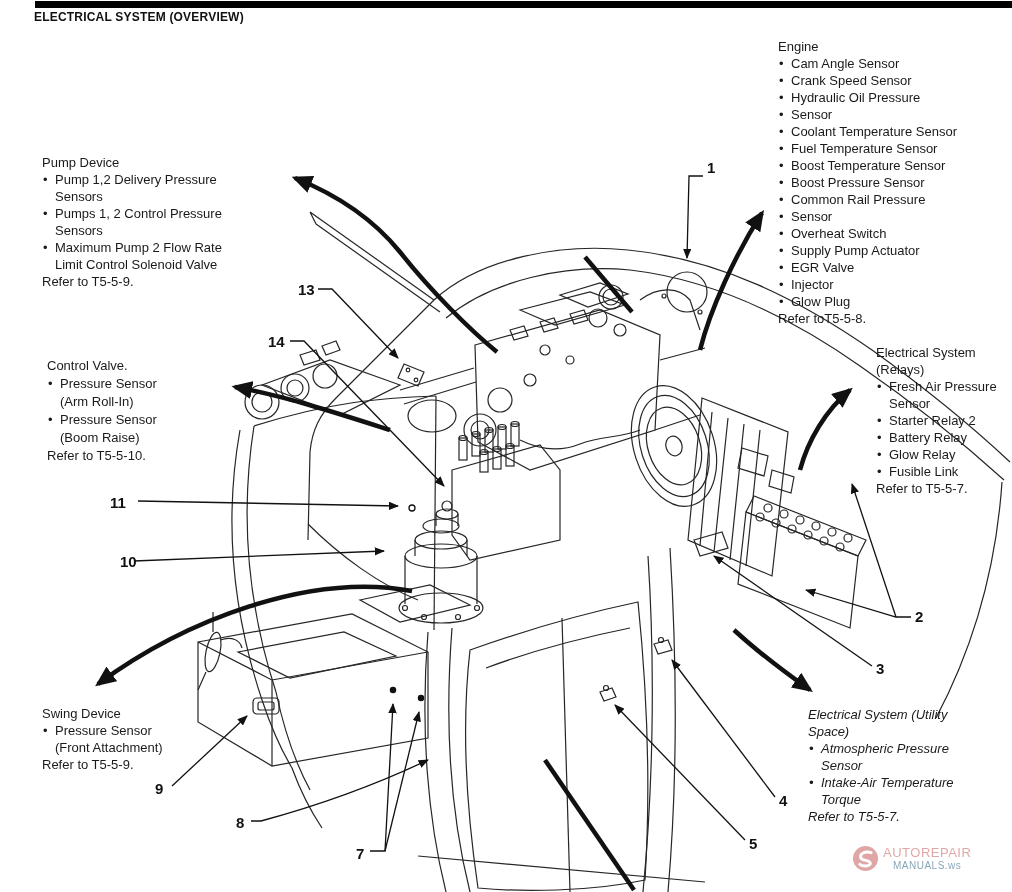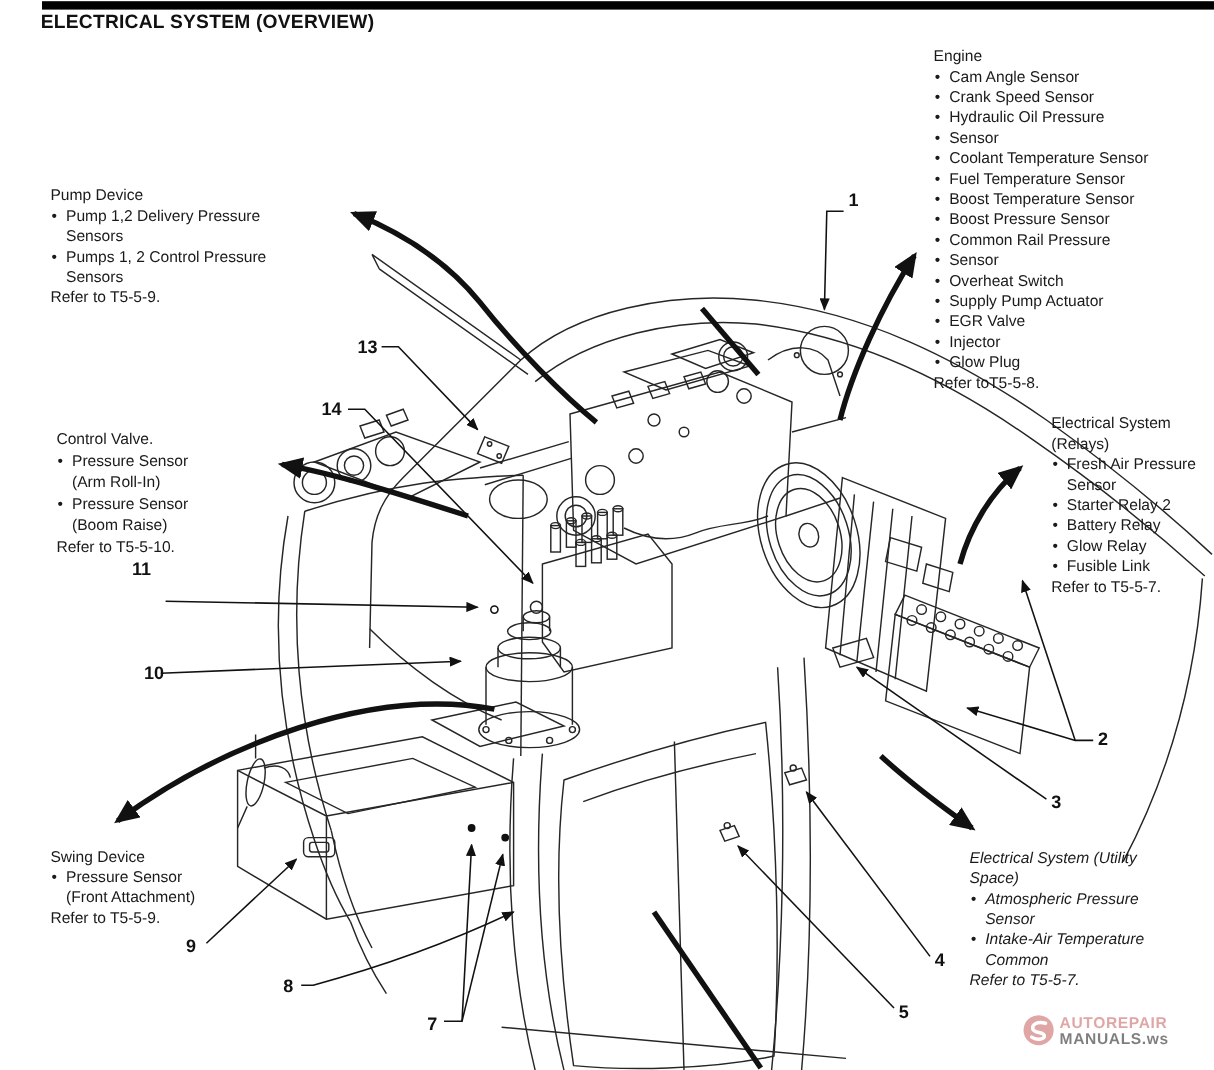--- a/index.html
+++ b/index.html
@@ -2,37 +2,37 @@
 <html><head>
 <meta charset="utf-8">
 <style>
   html,body{margin:0;padding:0;}
   body{
     width:1012px;height:892px;position:relative;overflow:hidden;
     background:#ffffff;font-family:"Liberation Sans",sans-serif;color:#1a1a1a;
   }
   .titlebar{position:absolute;left:35px;top:1px;width:977px;height:7px;background:#000;}
   .pagetitle{
-    position:absolute;left:34px;top:10px;font-size:16px;font-weight:bold;
+    position:absolute;left:34px;top:10px;font-size:12px;font-weight:bold;
     letter-spacing:.2px;color:#111;white-space:nowrap;
   }
   .callout{position:absolute;font-size:13px;line-height:17px;color:#1a1a1a;}
   .callout.lh18{line-height:18px;}
   .callout-title{white-space:pre-line;}
   .callout ul{list-style:none;margin:0;padding:0;}
   .callout li{position:relative;padding-left:13px;white-space:pre-line;}
   .callout li::before{content:"\2022";position:absolute;left:1px;top:0px;}
   .callout-ref{white-space:pre-line;}
   .num{position:absolute;font-size:15px;font-weight:bold;color:#111;}
   svg.art{position:absolute;left:0;top:0;}
   .watermark{position:absolute;left:852px;top:845px;display:flex;align-items:center;gap:4px;opacity:.5;}
   .wm-badge{width:27px;height:27px;flex:0 0 auto;}
-  .wm-text{font-weight:bold;line-height:13px;letter-spacing:.5px;}
+  .wm-text{font-weight:normal;line-height:13px;letter-spacing:.5px;text-align:center;}
   .wm-l1{font-size:13px;color:#c25050;}
-  .wm-l2{font-size:13px;color:#000000;}
+  .wm-l2{font-size:10px;color:#0c4a6e;}
 </style>
 </head>
 <body>
 
 <div class="titlebar"></div>
 <div class="pagetitle">ELECTRICAL SYSTEM (OVERVIEW)</div>
 
 <svg class="art" width="1012" height="892" viewBox="0 0 1012 892">
   <defs>
     <marker id="ahB" markerWidth="4.6" markerHeight="4" refX="3.8" refY="2" orient="auto">
@@ -225,20 +225,22 @@
   </g>
 </svg>
 
 <div class="callout" style="left:42px;top:154px;width:232px;">
   <div class="callout-title">Pump Device</div>
   <ul>
       <li>Pump 1,2 Delivery Pressure
 Sensors</li>
       <li>Pumps 1, 2 Control Pressure
 Sensors</li>
+      <li>Maximum Pump 2 Flow Rate
+Limit Control Solenoid Valve</li>
     </ul>
   <div class="callout-ref">Refer to T5-5-9.</div>
 </div>
 
 <div class="callout lh18" style="left:47px;top:357px;width:180px;">
   <div class="callout-title">Control Valve.</div>
   <ul>
       <li>Pressure Sensor
 (Arm Roll-In)</li>
       <li>Pressure Sensor
@@ -292,35 +294,35 @@
   <div class="callout-ref">Refer to T5-5-7.</div>
 </div>
 
 <div class="callout" style="left:808px;top:706px;width:200px;font-style:italic;">
   <div class="callout-title">Electrical System (Utility
 Space)</div>
   <ul>
       <li>Atmospheric Pressure
 Sensor</li>
       <li>Intake-Air Temperature
-Common</li>
+Torque</li>
     </ul>
   <div class="callout-ref">Refer to T5-5-7.</div>
 </div>
 
 <div class="num" style="left:707px;top:159px;">1</div>
 <div class="num" style="left:915px;top:608px;">2</div>
 <div class="num" style="left:876px;top:660px;">3</div>
 <div class="num" style="left:779px;top:792px;">4</div>
 <div class="num" style="left:749px;top:835px;">5</div>
 <div class="num" style="left:356px;top:845px;">7</div>
 <div class="num" style="left:236px;top:814px;">8</div>
 <div class="num" style="left:155px;top:780px;">9</div>
 <div class="num" style="left:120px;top:553px;">10</div>
-<div class="num" style="left:110px;top:466px;">11</div>
+<div class="num" style="left:110px;top:494px;">11</div>
 <div class="num" style="left:268px;top:333px;">14</div>
 <div class="num" style="left:298px;top:281px;">13</div>
 
 <div class="watermark">
   <svg class="wm-badge" viewBox="0 0 28 28">
     <circle cx="14" cy="14" r="13" fill="#c25050"></circle>
     <path d="M 20 8 C 13 6 8 9 9 13 C 10 17 19 15 19 19 C 19 22 12 23 8 20" stroke="#ffffff" stroke-width="3" fill="none" stroke-linecap="round"></path>
   </svg>
   <div class="wm-text">
     <div class="wm-l1">AUTOREPAIR</div>

